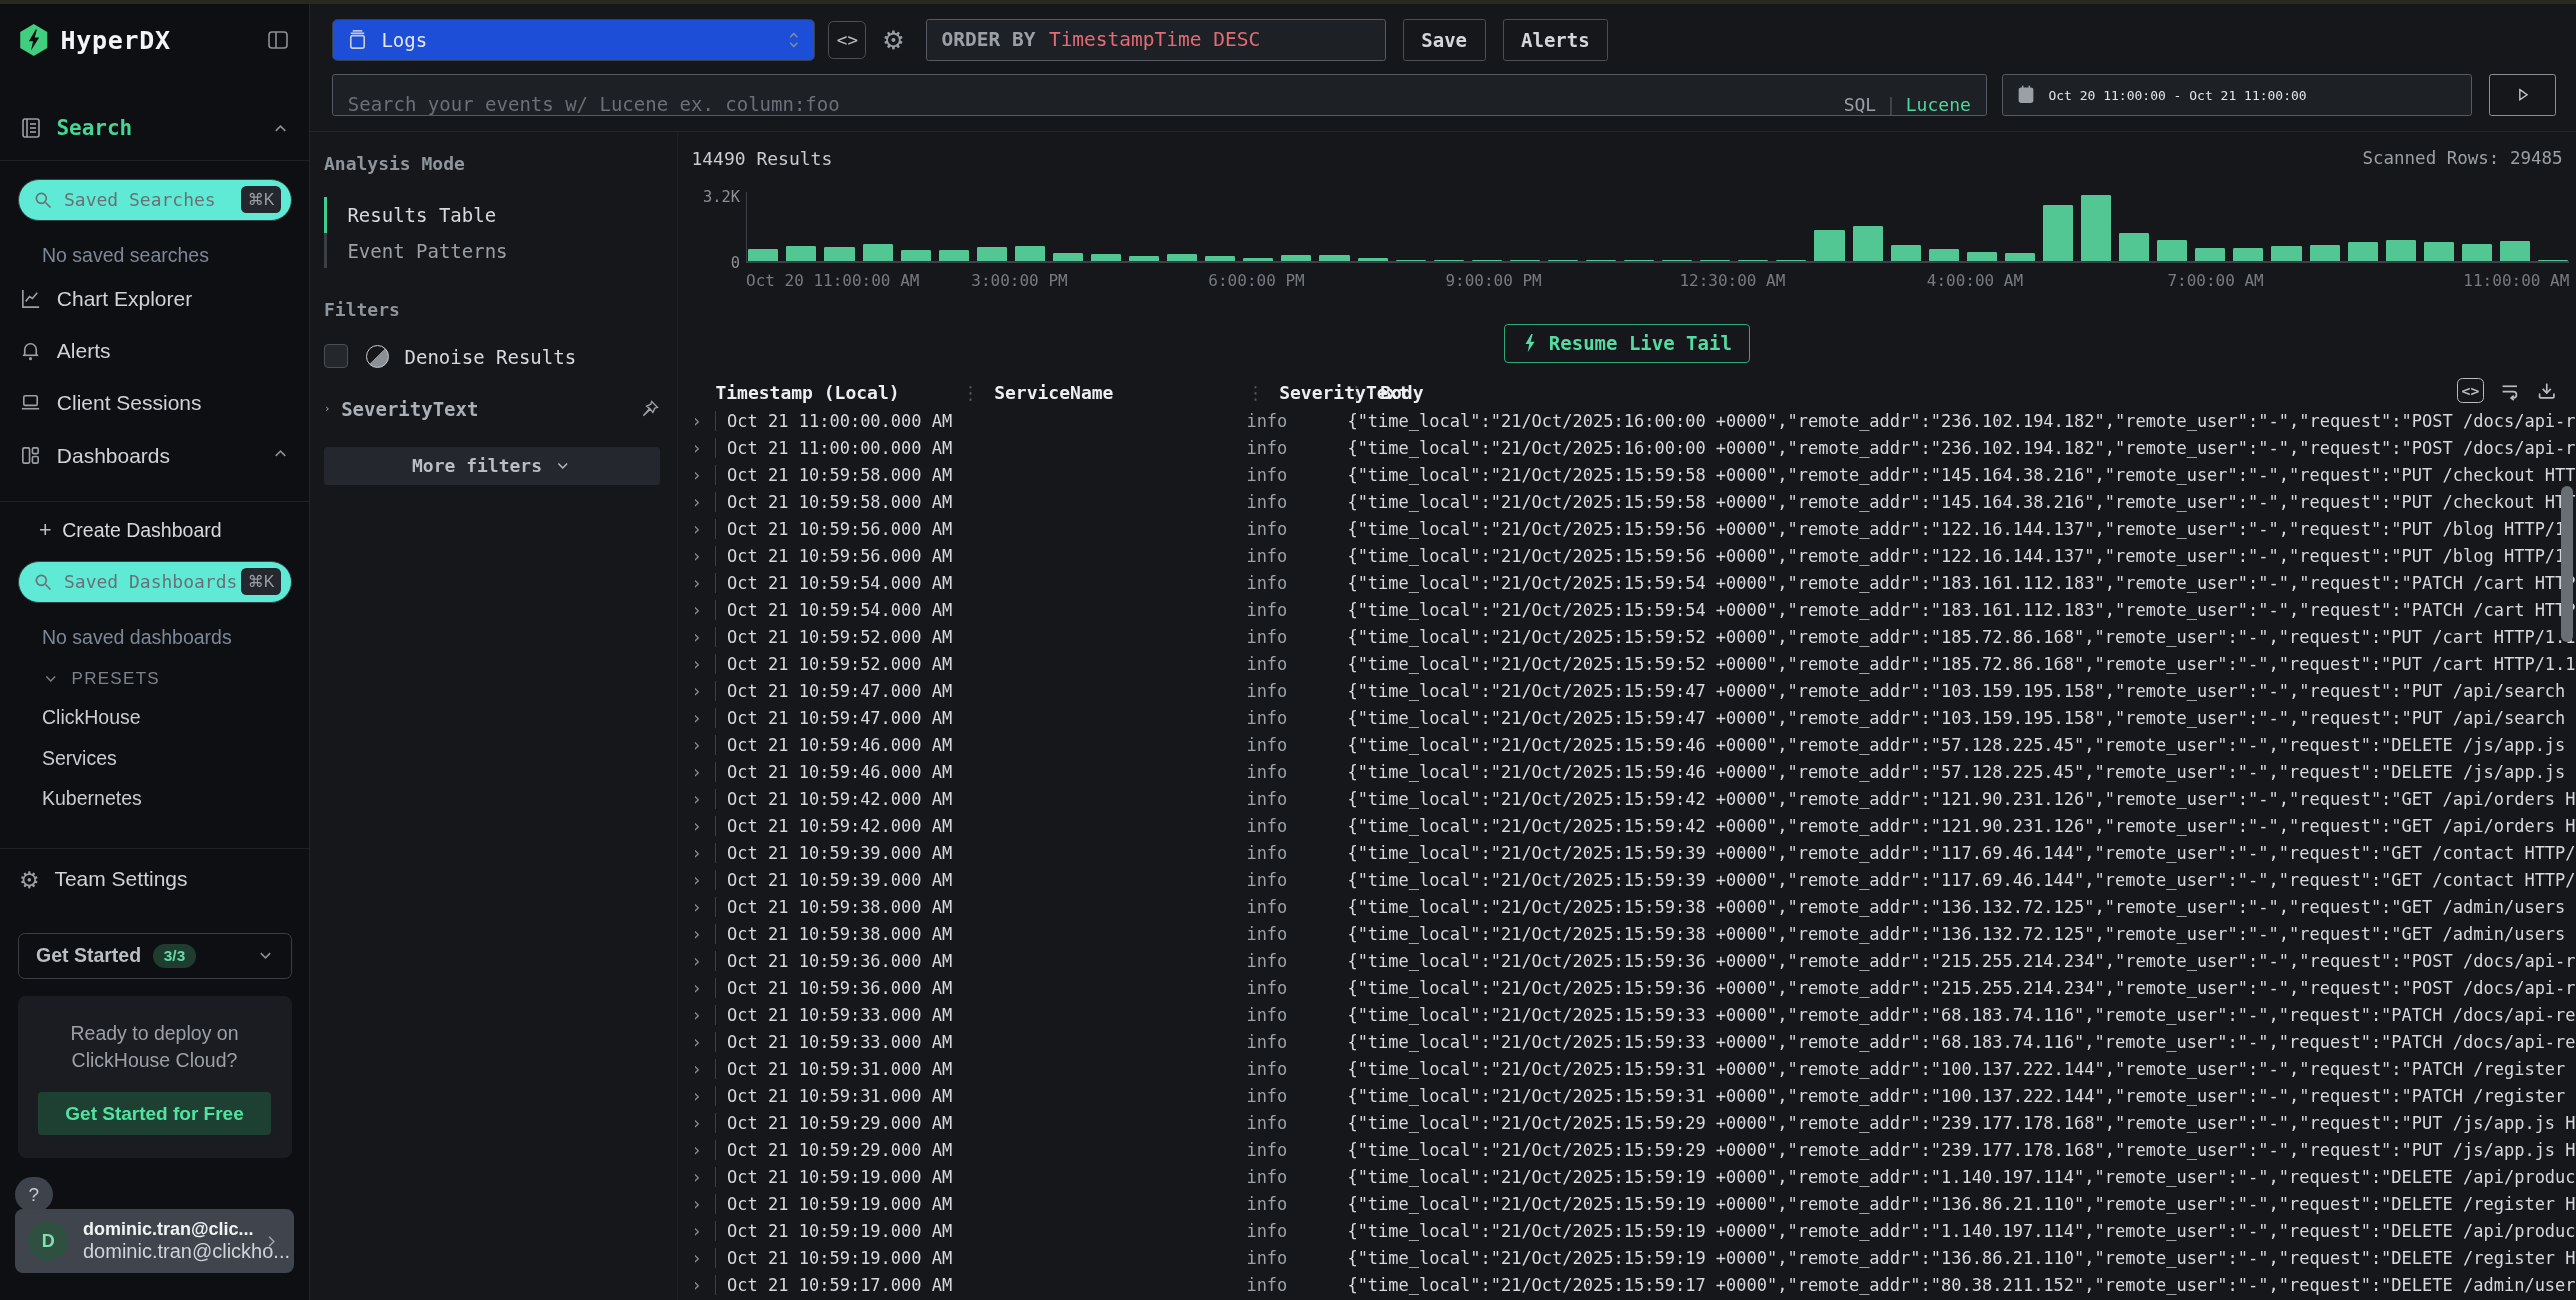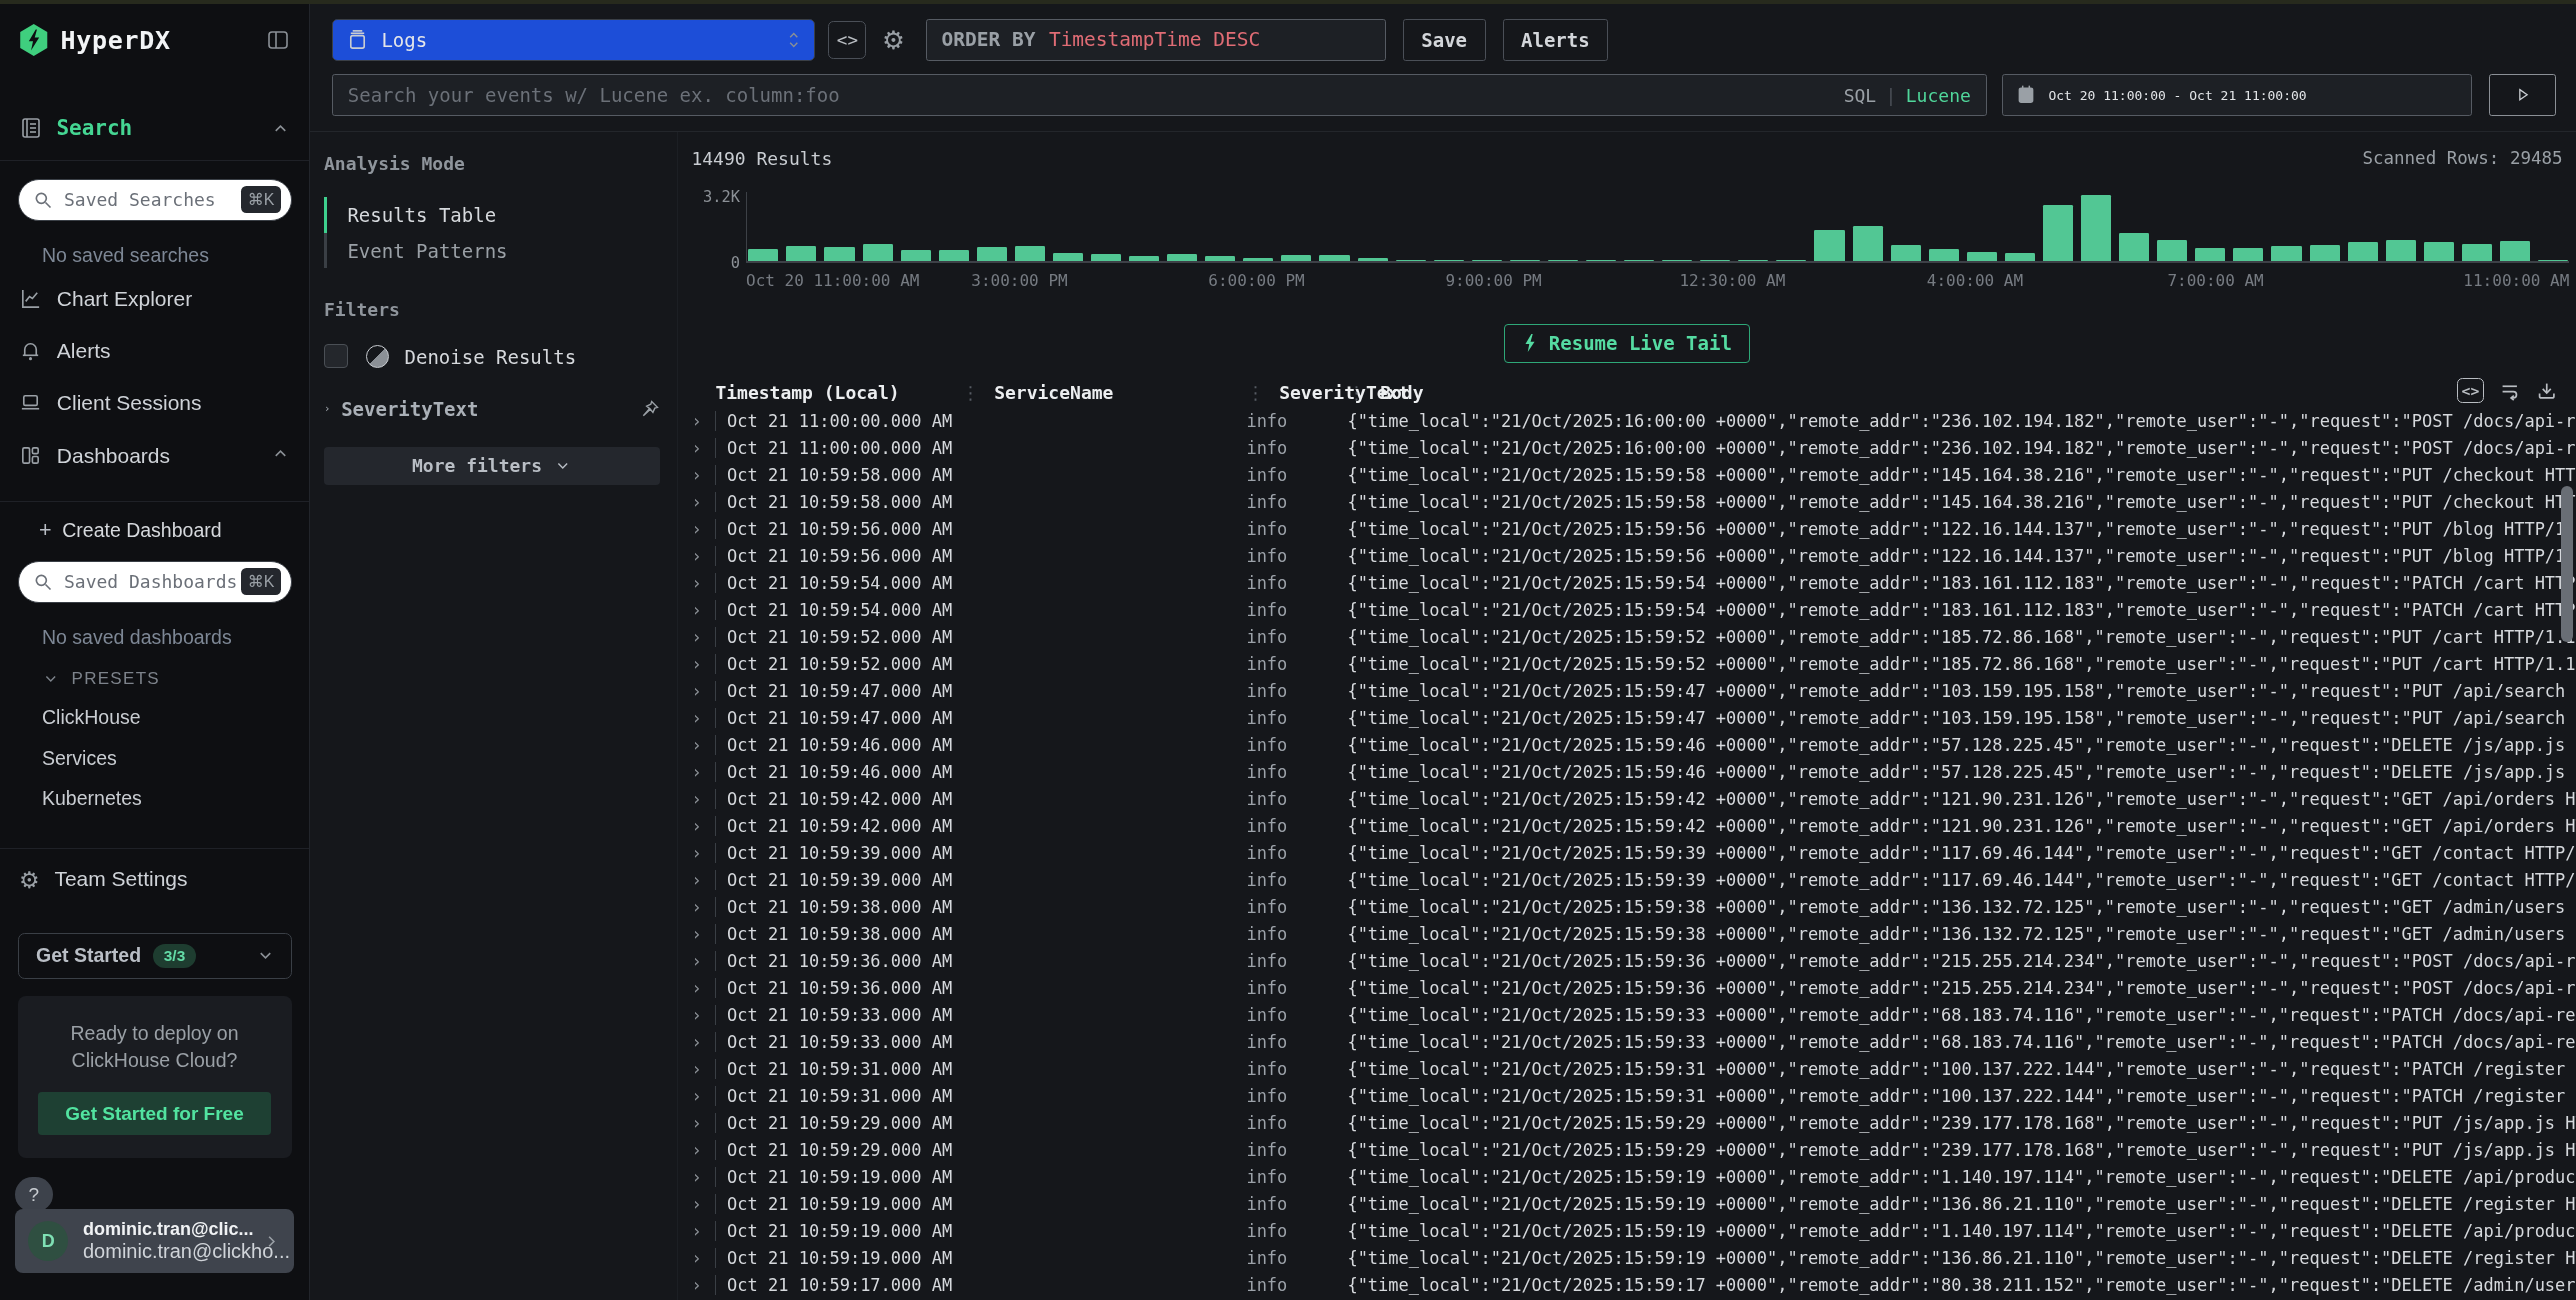--- a/index.html
+++ b/index.html
@@ -12,21 +12,21 @@
 
   
   .sidebar { width:310px; flex:none; background:#0e0f12; border-right:0.7px solid #22252b; display:flex; flex-direction:column; position:relative; }
   .logo-row { display:flex; align-items:center; padding:20px 19px 0 19px; }
   .logo-hex { width:29.5px; height:32px; flex:none; }
   .logo-text { font-size:25px; font-weight:bold; color:#f2f4f6; margin-left:12px; letter-spacing:0.7px; }
   .collapse-btn { margin-left:auto; color:#8b9096; }
   .side-search-row { display:flex; align-items:center; padding:0 19px; margin-top:52px; height:40px; }
   .side-search-label { color:#45d693; font-size:21px; font-weight:bold; margin-left:13.4px; }
   .side-divider { border-bottom:0.7px solid #1f2127; margin-top:12px; }
-  .pill-input { display:flex; align-items:center; margin:17.5px 17.5px 0 17.5px; height:42px; border:0.7px solid #3a3f46; border-radius:671px; background:#ffffff; padding:0 9.4px 0 14.8px; }
+  .pill-input { display:flex; align-items:center; margin:17.5px 17.5px 0 17.5px; height:42px; border:0.7px solid #3a3f46; border-radius:671px; background:#5eead4; padding:0 9.4px 0 14.8px; }
   .pill-input .ph { color:#6b7078; font-size:18px; margin-left:10.7px; flex:1; white-space:nowrap; overflow:hidden; }
   .kbd { background:#24272d; color:#9aa0a6; border-radius:5.4px; font-size:16px; padding:4px 6.7px; font-family:"Liberation Sans", sans-serif; }
   .empty-note { color:#7d8795; font-size:19.5px; font-family:"Liberation Sans", sans-serif; margin:23px 0 0 42px; }
   .nav-item { display:flex; padding:0 19px; height:43px; margin-top:9.4px; color:#cfd3d8; font-size:21px; font-family:"Liberation Sans", sans-serif; cursor:pointer; }
   .nav-item .lbl { margin-left:14.8px; }
   .nav-item .chev { margin-left:auto; color:#8b9096; }
   .icon { color:#9aa0a6; flex:none; display:inline-flex; }
   .create-dash { display:flex; align-items:center; color:#d6d9dd; font-size:19.5px; font-family:"Liberation Sans", sans-serif; margin:16px 0 0 39px; }
   .create-dash .plus { color:#b9bec5; font-size:21.5px; margin-right:10.7px; }
   .presets-row { display:flex; align-items:center; margin:20px 0 0 42px; color:#7d838b; font-size:17px; letter-spacing:1.3px; font-family:"Liberation Sans", sans-serif; }
@@ -53,21 +53,21 @@
   .tb-row + .tb-row { margin-top:13.4px; }
   .src-select { width:483px; height:42px; background:#1d4ed8; border:0.7px solid #3a3f46; border-radius:5.4px; display:flex; align-items:center; padding:0 12px 0 13.4px; cursor:pointer; }
   .src-select .lbl { font-size:19px; color:#e4e6e9; margin-left:12px; }
   .sq-btn { width:38px; height:38px; border:0.7px solid #4a4f57; border-radius:5.4px; display:flex; align-items:center; justify-content:center; color:#b9bdc2; font-size:17.5px; cursor:pointer; background:transparent; }
   .ghost-btn { width:38px; height:38px; display:flex; align-items:center; justify-content:center; color:#9aa0a6; font-size:25.5px; cursor:pointer; background:transparent; border:none; }
   .query-box { height:42px; background:#1d2025; border:0.7px solid #565b63; border-radius:2.7px; display:flex; align-items:center; padding:0 14.8px; font-size:19.5px; white-space:nowrap; overflow:hidden; }
   .query-box .kw { color:#9aa0a6; font-weight:bold; margin-right:13.4px; }
   .q-purple { color:#b57ee0; }
   .q-salmon { color:#e06c75; }
   .flat-btn { height:42px; border:0.7px solid #4a4f57; border-radius:2.7px; background:transparent; color:#d3d6da; font-weight:bold; font-size:19px; padding:0 17.5px; cursor:pointer; font-family:"DejaVu Sans Mono", monospace; }
-  .search-box { height:42px; background:#1d2025; border:0.7px solid #565b63; border-radius:2.7px; display:flex; align-items:center; padding:0 14.8px;gap:19px; }
+  .search-box { height:42px; background:#1d2025; border:0.7px solid #565b63; border-radius:2.7px; display:flex; align-items:flex-end; padding:0 14.8px;gap:19px; }
   .search-box input { flex:1; background:transparent; border:none; outline:none; color:#e4e6e9; font-size:19px; font-family:"DejaVu Sans Mono", monospace; }
   .search-box input::placeholder { color:#6b7078; }
   .lang-toggle { display:flex; align-items:center; font-size:18px; flex:none; }
   .lang-sql { color:#9aa0a6; cursor:pointer; }
   .lang-sep { color:#4a4f57; margin:0 9.4px; }
   .lang-lucene { color:#50d79b; cursor:pointer; }
   .date-box { width:470px; height:42px; background:#1d2025; border:0.7px solid #565b63; border-radius:2.7px; display:flex; align-items:center; padding:0 13.4px; cursor:pointer; }
   .date-box .txt { color:#e4e6e9; font-size:13px; margin-left:12px; white-space:nowrap; }
   .play-btn { width:67px; height:42px; border:0.7px solid #8b9096; border-radius:2.7px; background:transparent; color:#c9cdd2; display:flex; align-items:center; justify-content:center; cursor:pointer; }
 

